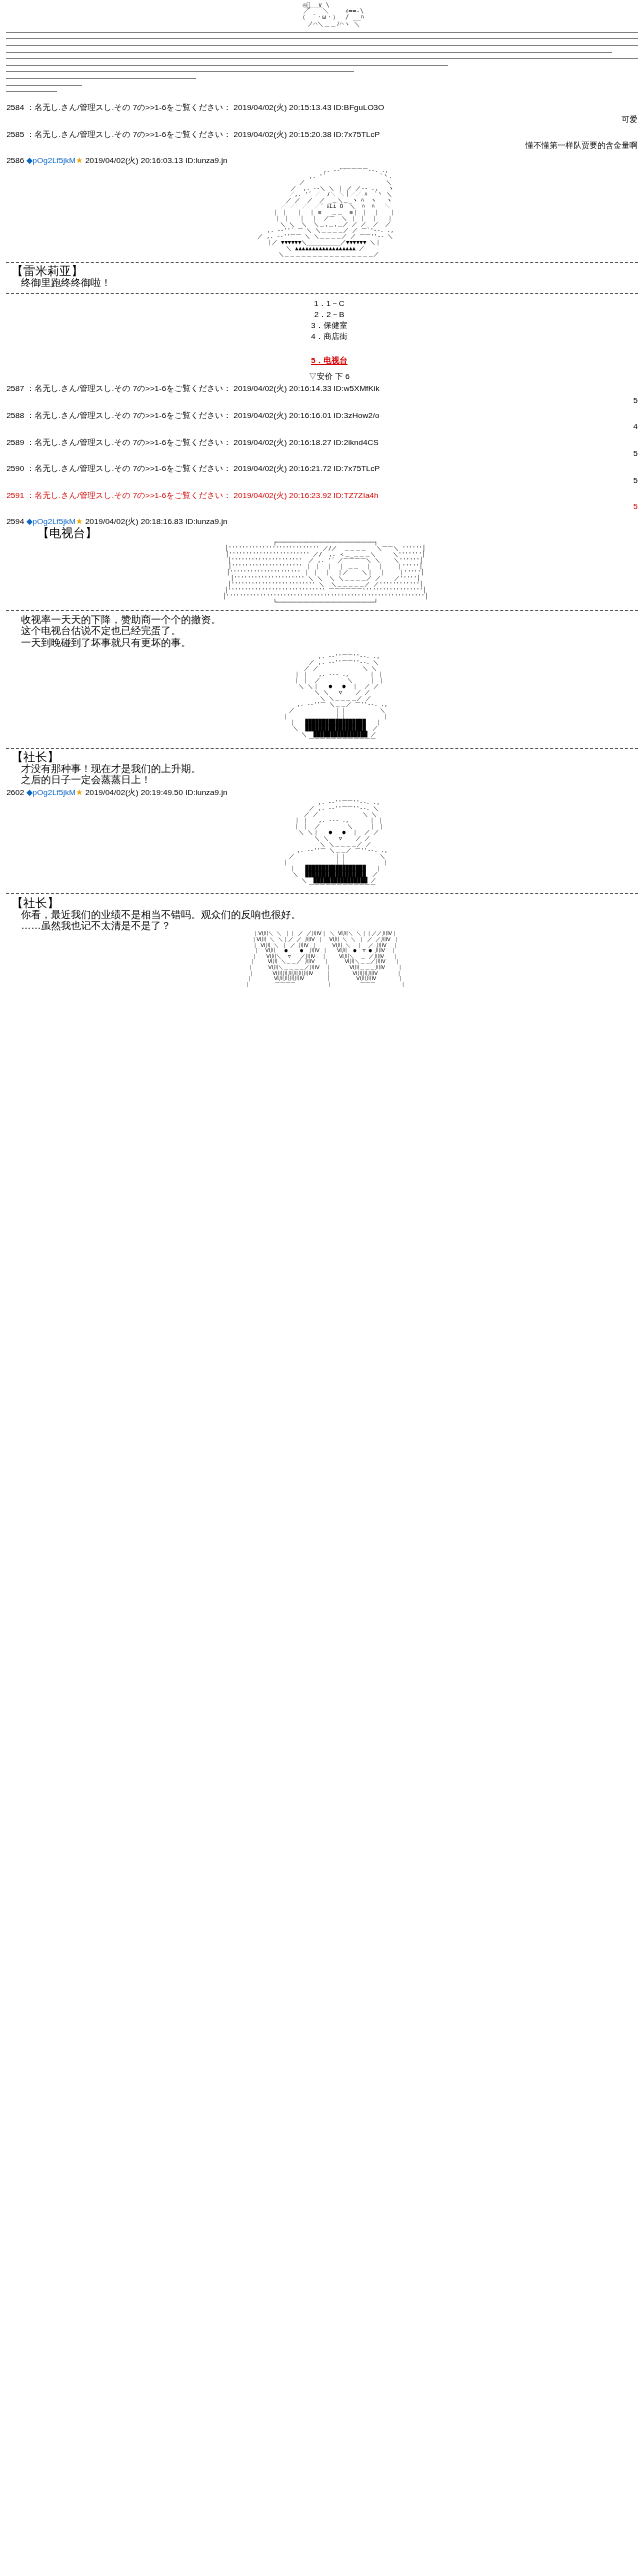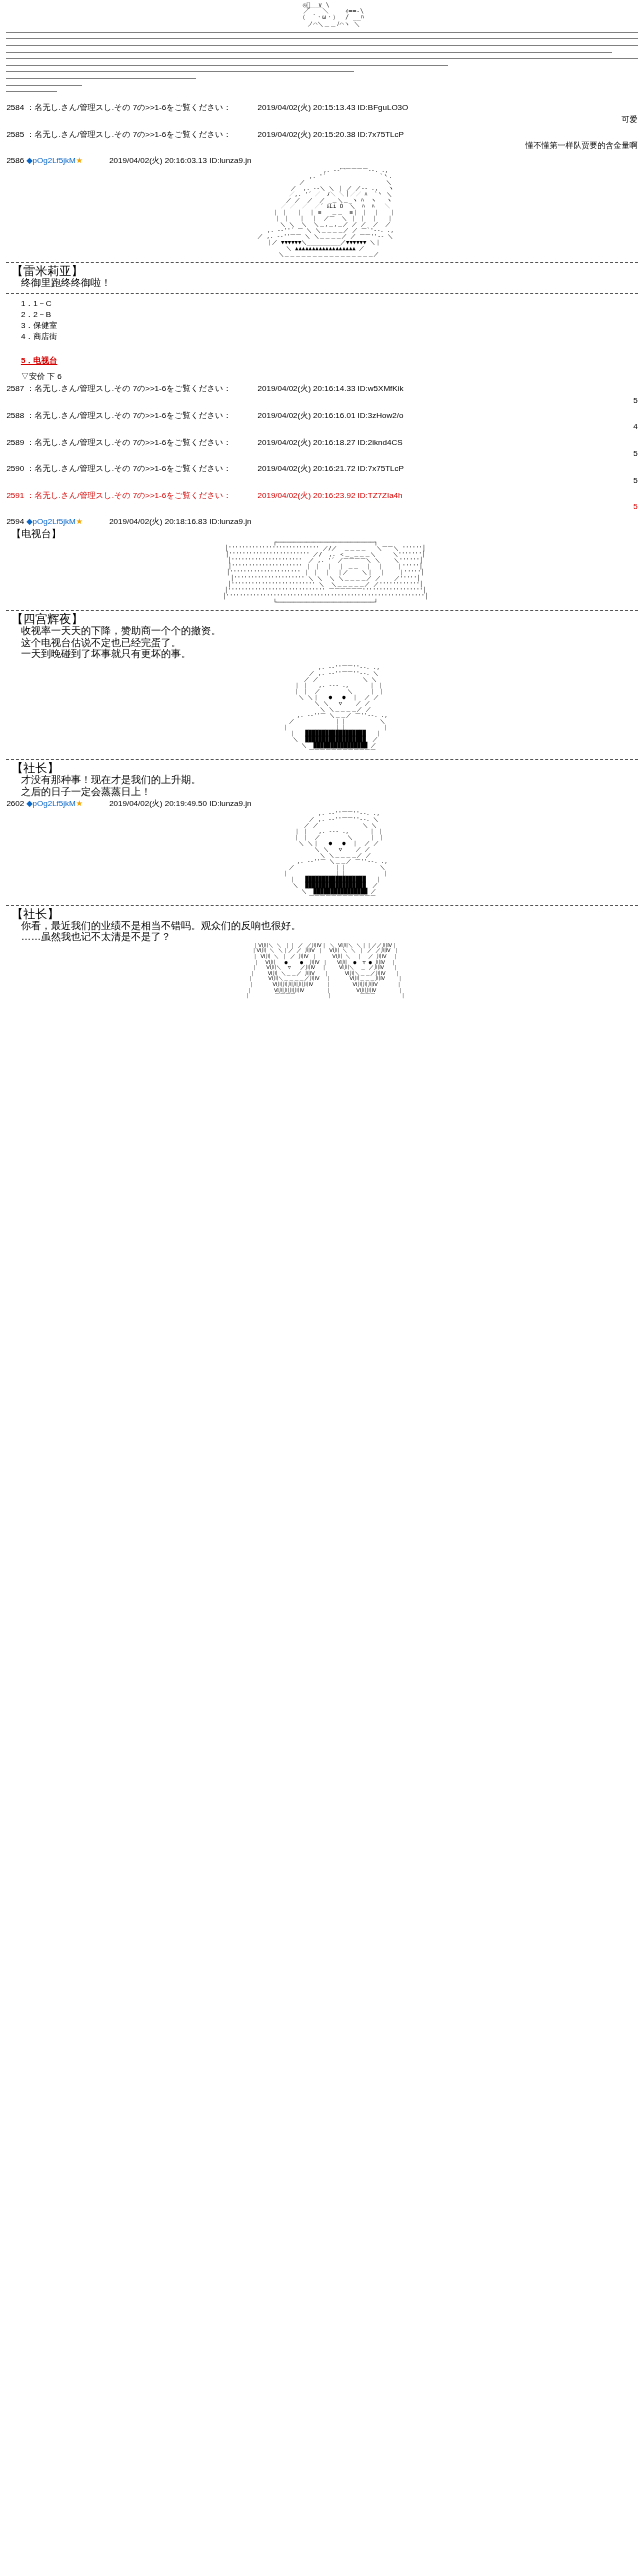--- a/index.html
+++ b/index.html
@@ -48,21 +48,21 @@
   .post {
     padding: 2.4px 6.4px 0 6.4px;
   }
   .post-head {
     font-size: 8px;
     line-height: 10.5px;
     word-break: break-all;
   }
   .post-head .num { color: #000; }
   .post-head .name { color: #000; }
-  .post-head .meta { color: #000; margin-left: 24px; }
+  .post-head .meta { color: #000; }
   .post-head.red, .post-head.red .num, .post-head.red .name, .post-head.red .meta {
     color: #d40000;
   }
   .post-head .trip {
     color: #0b67c7;
   }
   .post-head .star { color: #f0a500; }
   .post-body {
     font-size: 8px;
     line-height: 10.5px;
@@ -94,27 +94,29 @@
   .speech {
     font-size: 10px;
     line-height: 11.3px;
     padding-left: 14.5px;
     white-space: pre-wrap;
   }
   .choice-list {
     font-size: 8px;
     line-height: 11.3px;
     padding-left: 14.5px;
+    text-align: center;
   }
   .choice-list .hot { color: #d40000; font-weight: bold; margin-top: 12px; }
   .underline { text-decoration: underline; }
   .small-label {
-    font-size: 10px;
+    font-size: 12px;
     line-height: 11.3px;
     padding-left: 4.8px;
+    margin-left: 26px;
   }
   .block-sep {
     height: 4.8px;
   }
 </style>
 </head>
 <body>
 
 <div class="page">
 
@@ -229,21 +231,20 @@
   │'''''''''''''''''''''''' ／/  ,. ＜＿_＿＿＿＼     ＼'''''''│
   │'''''''''''''''''''''  ／ ,. '´ ／￣￣￣￣＼ ＼    ＼''''''│
   │''''''''''''''''''''' ｜ ｜  ｜  ｜ ＿＿  ｜  ｜    ｜'''''│
   │''''''''''''''''''''' ｜ ｜  ｜  ｜／    ＼｜  ｜    ｜'''''│
   │''''''''''''''''''''' ＼ ＼  ＼ ＼＿＿＿＿／ ／    ／'''''│
   │''''''''''''''''''''''''' ＼  ＼＿＿＿＿＿／ ／''''''''''''│
   │''''''''''''''''''''''''''''' ￣￣￣￣￣￣''''''''''''''''''│
   │'''''''''''''''''''''''''''''''''''''''''''''''''''''''''''│
   └─────────────────────────────┘</div>
     <div class="hr-dash"></div>
-    <div class="speaker">【四宫辉夜】</div>
     <div class="speech">收视率一天天的下降，赞助商一个个的撤资。
 这个电视台估说不定也已经完蛋了。
 一天到晚碰到了坏事就只有更坏的事。</div>
     <div class="block-sep"></div>
     <div class="aa center">                ,. -‐''￣￣''‐-. .,
              ／ ,. -‐''￣￣''‐-. ＼
            ／ ／             ＼ ＼
           ｜ ｜   ,. --- .,      ｜ ｜
           ｜ ｜  ／        ＼     ｜ ｜
           ＼ ＼｜   ●   ●  ｜  ／ ／

